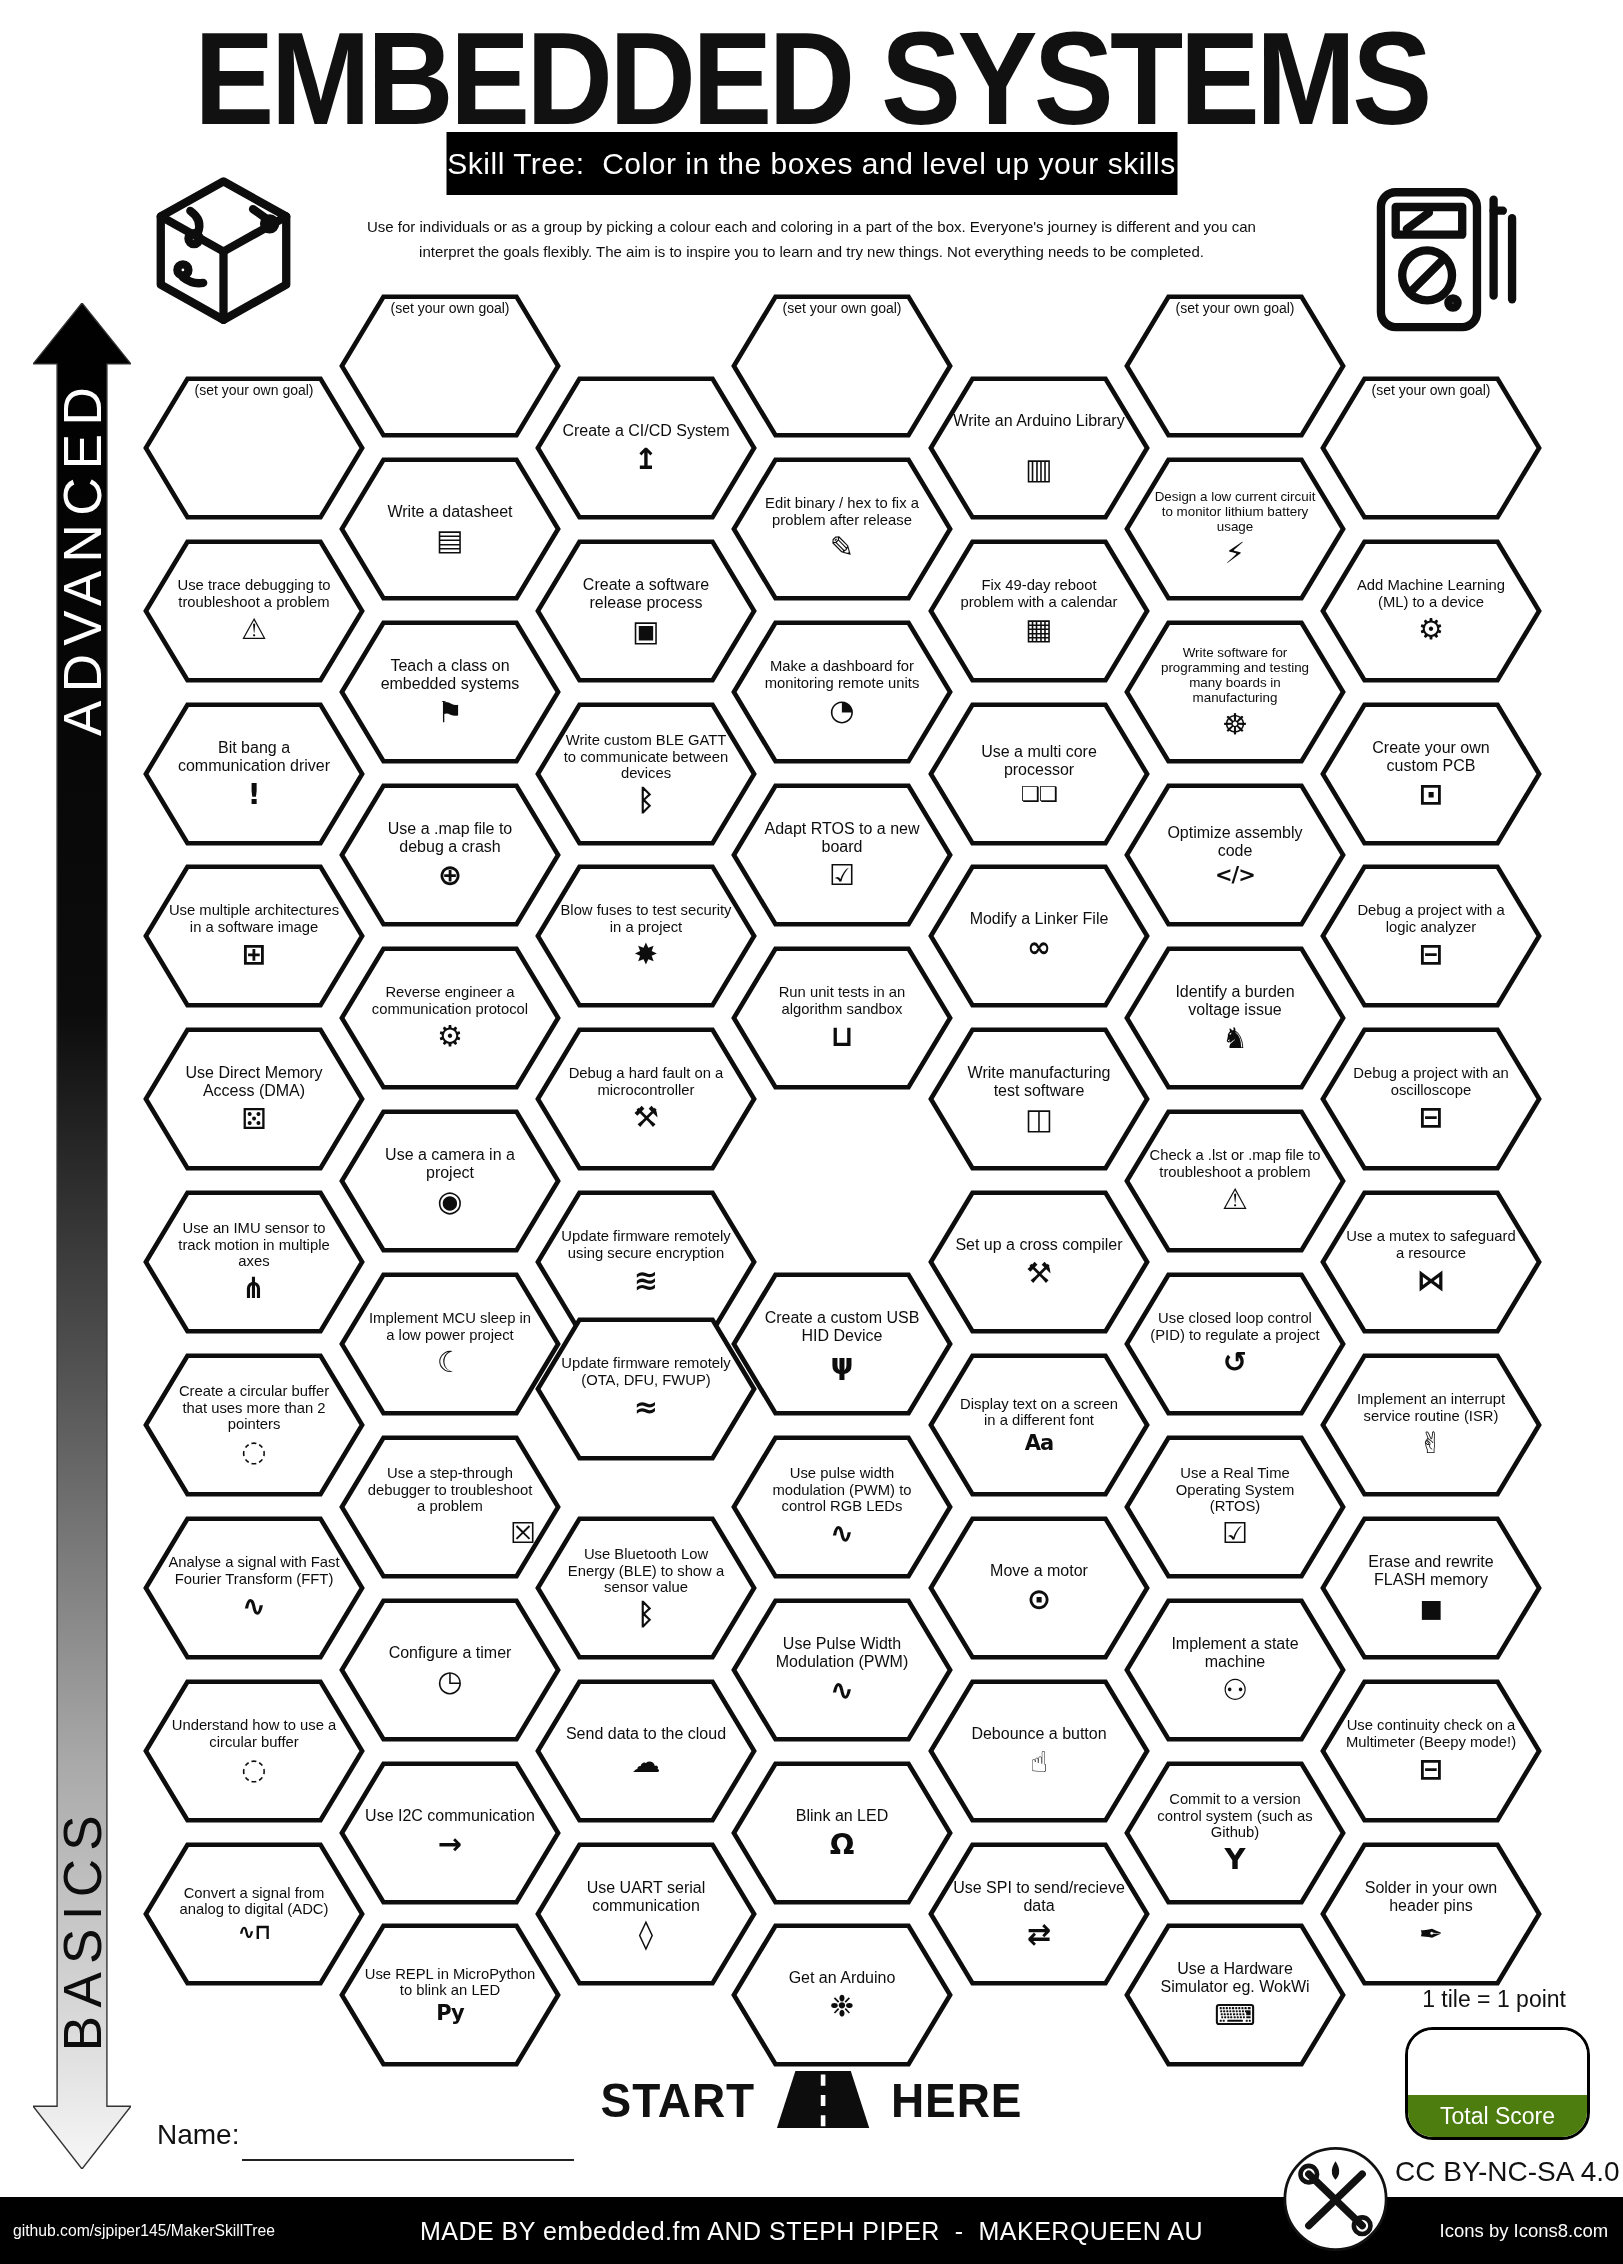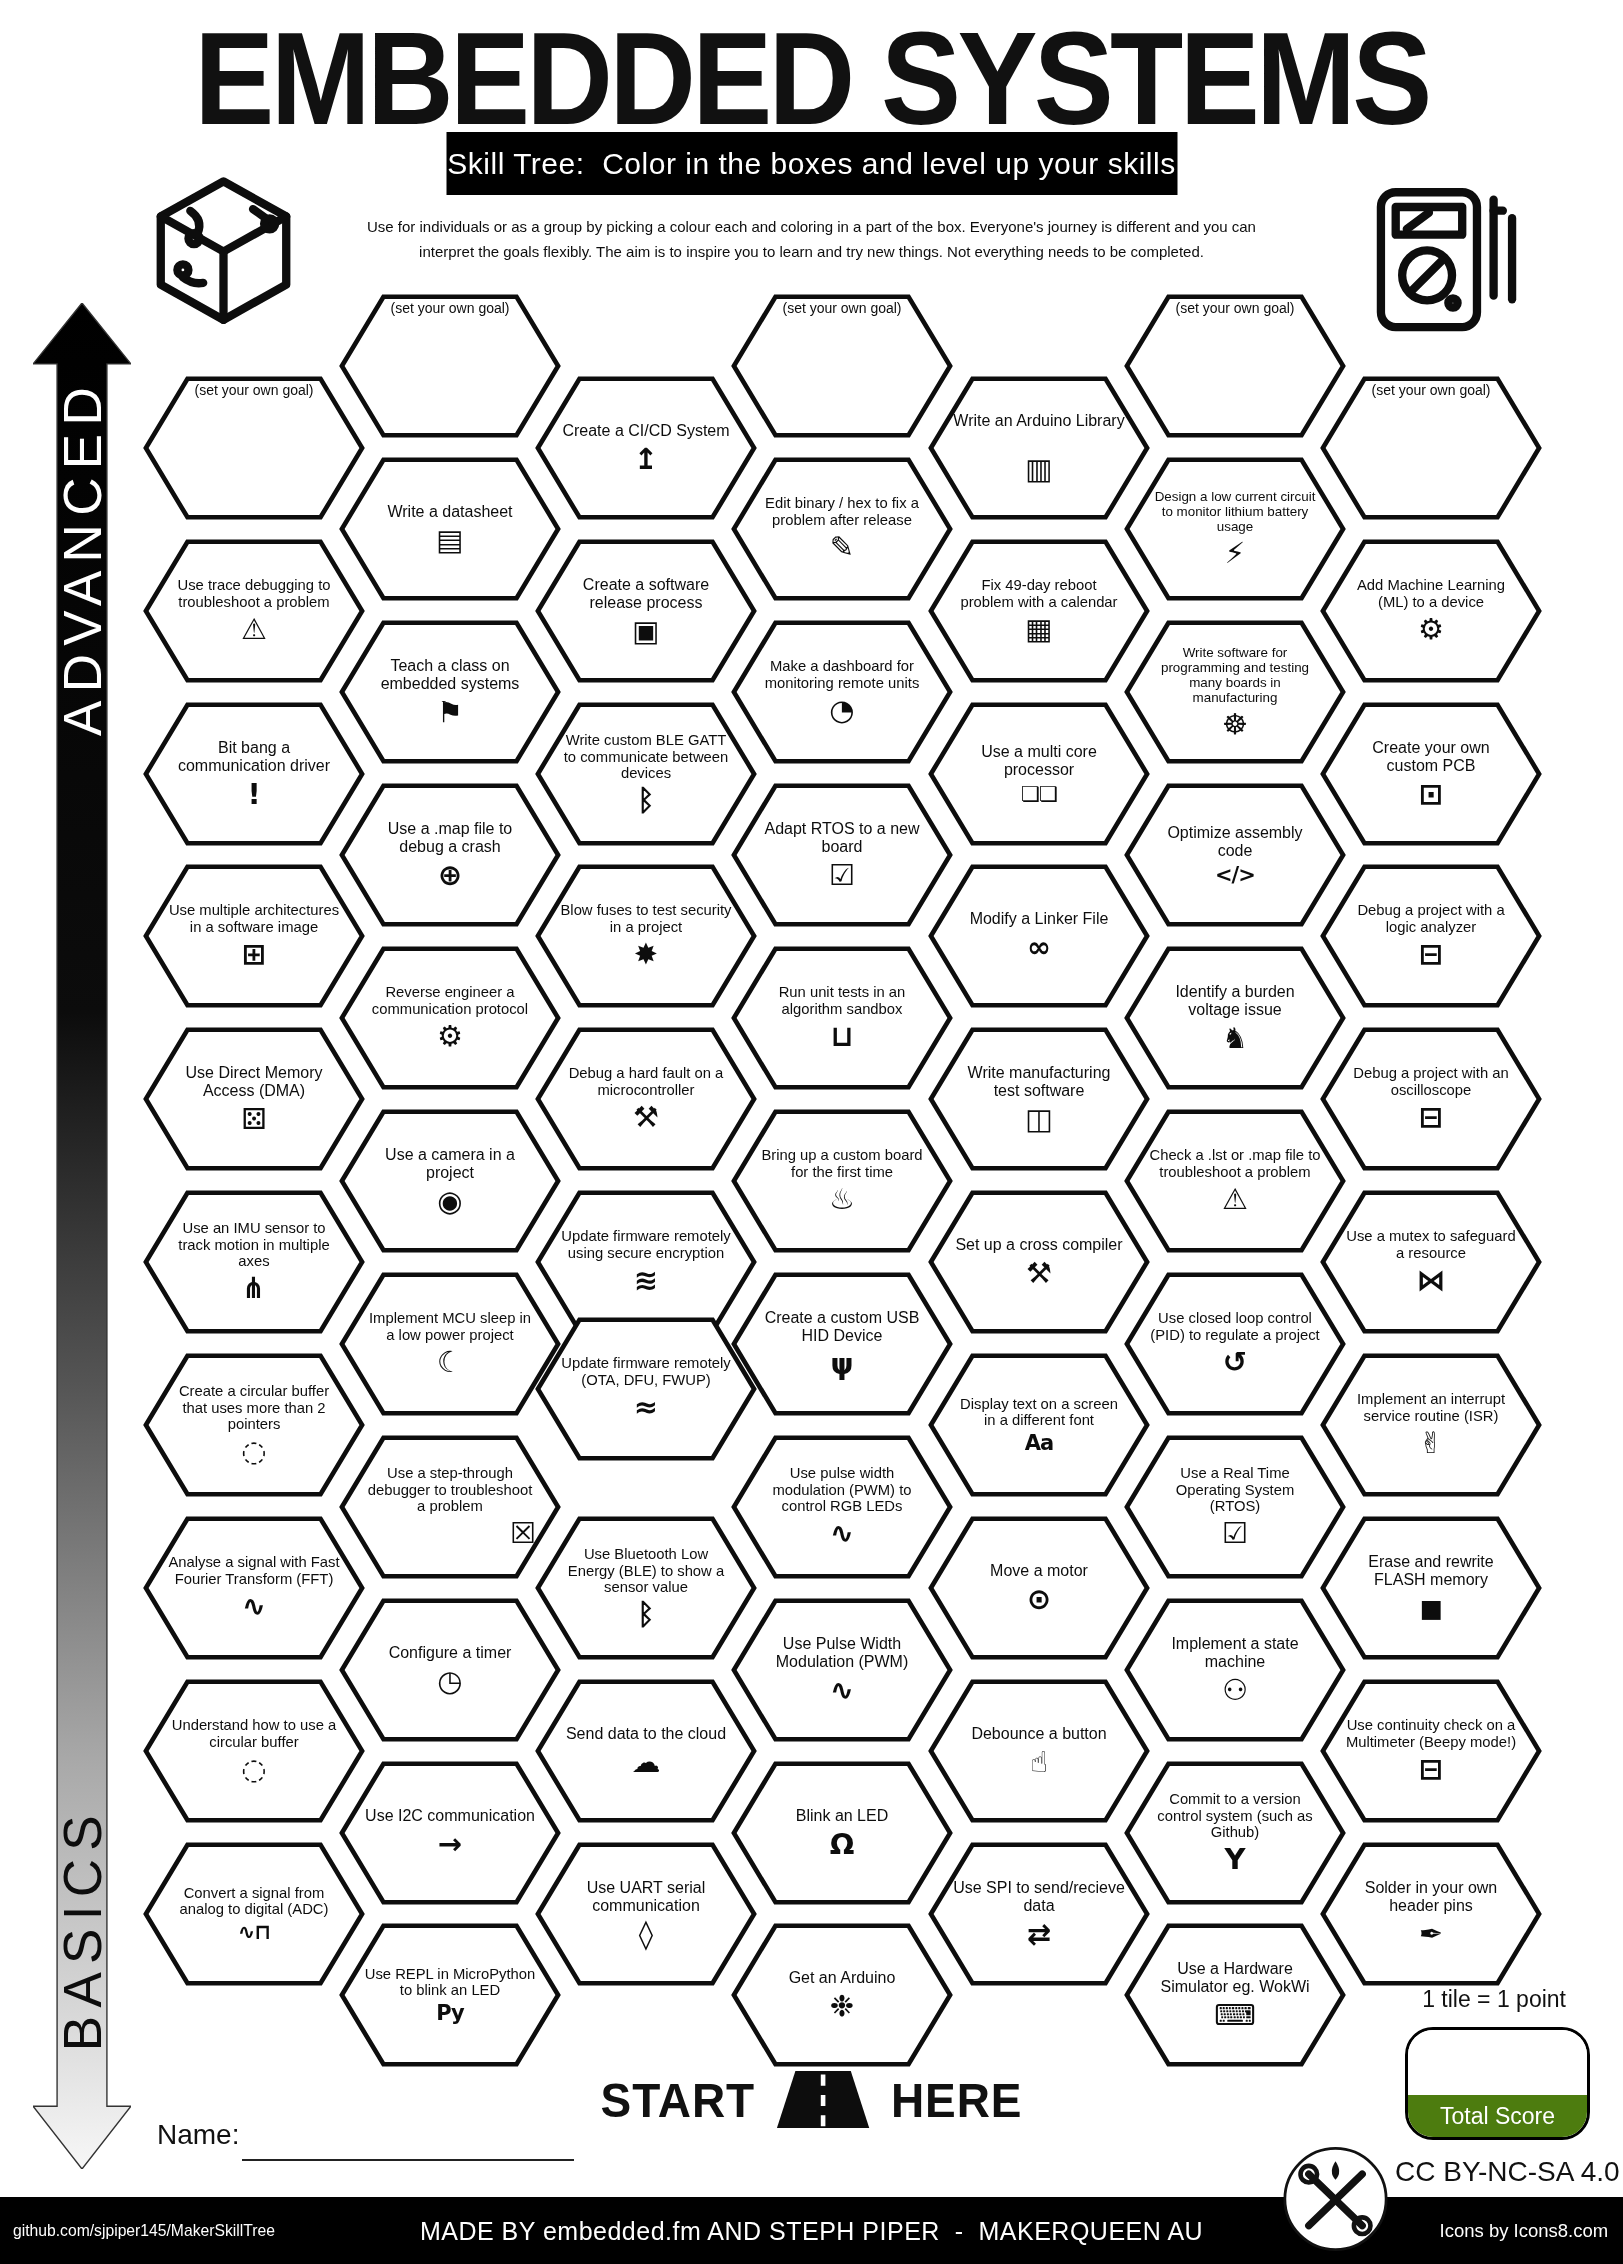--- a/index.html
+++ b/index.html
@@ -381,27 +381,20 @@
         <div class="hx-label" data-interactable="false">Adapt RTOS to a new board</div>
         <div class="hx-icon" data-interactable="false">☑</div>
       </div>
       <div class="hex" data-interactable="false" style="left: 731px; top: 945px;">
         <svg viewBox="0 0 240 158" class="hx-shape" data-interactable="false">
           <polygon points="3,79 48,4 192,4 237,79 192,154 48,154"></polygon>
         </svg>
         <div class="hx-label sm" data-interactable="false">Run unit tests in an algorithm sandbox</div>
         <div class="hx-icon" data-interactable="false">⊔</div>
       </div>
-      <div class="hex" data-interactable="false" style="left: 731px; top: 1108px;">
-        <svg viewBox="0 0 240 158" class="hx-shape" data-interactable="false">
-          <polygon points="3,79 48,4 192,4 237,79 192,154 48,154"></polygon>
-        </svg>
-        <div class="hx-label sm" data-interactable="false">Bring up a custom board for the first time</div>
-        <div class="hx-icon" data-interactable="false">♨</div>
-      </div>
       <div class="hex" data-interactable="false" style="left: 731px; top: 1271px;">
         <svg viewBox="0 0 240 158" class="hx-shape" data-interactable="false">
           <polygon points="3,79 48,4 192,4 237,79 192,154 48,154"></polygon>
         </svg>
         <div class="hx-label" data-interactable="false">Create a custom USB HID Device</div>
         <div class="hx-icon" data-interactable="false">ψ</div>
       </div>
       <div class="hex" data-interactable="false" style="left: 731px; top: 1434px;">
         <svg viewBox="0 0 240 158" class="hx-shape" data-interactable="false">
           <polygon points="3,79 48,4 192,4 237,79 192,154 48,154"></polygon>

